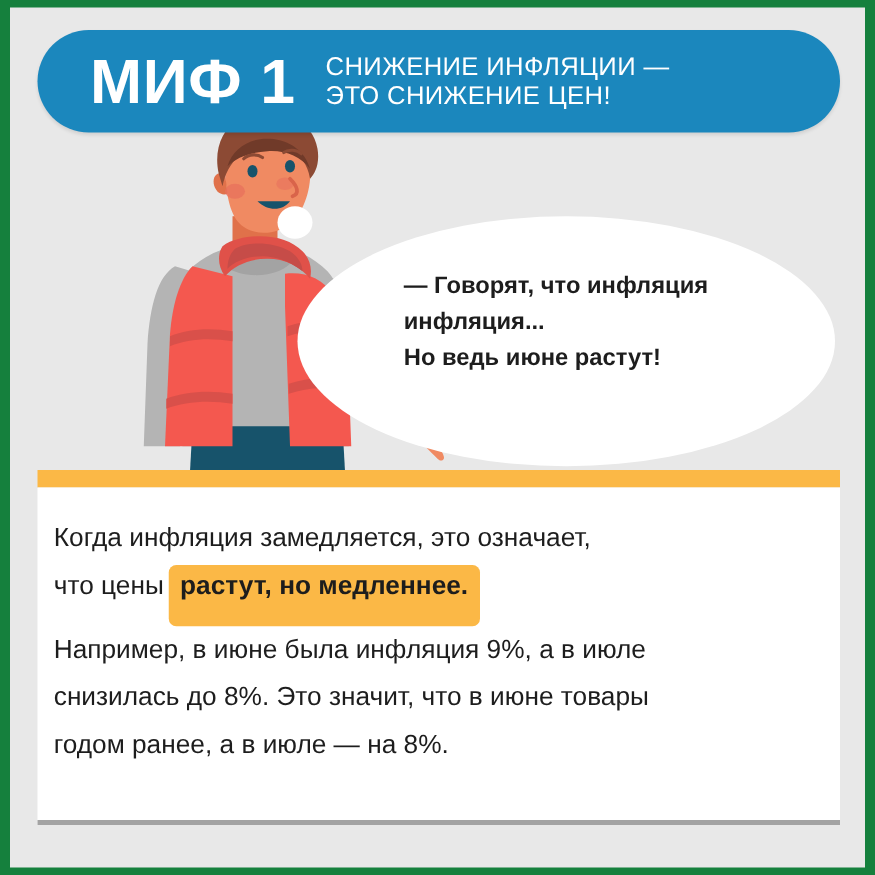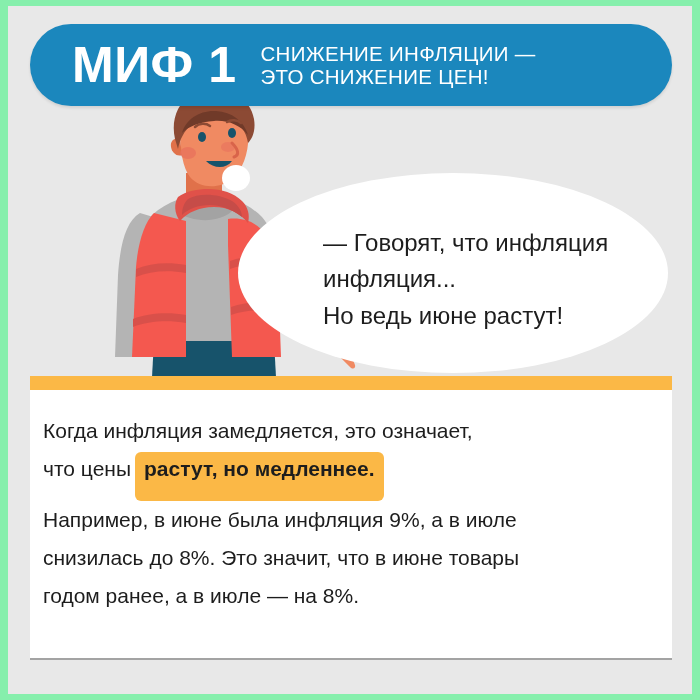--- a/index.html
+++ b/index.html
@@ -13,21 +13,21 @@
     height: 700px;
     overflow: hidden;
     font-family: "Liberation Sans", "DejaVu Sans", sans-serif;
   }
 
   #poster {
     position: relative;
     width: 700px;
     height: 700px;
     box-sizing: border-box;
-    background: #86efac;
+    background: #15803d;
   }
 
   
   .canvas {
     position: absolute;
     left: 8px;
     top: 6px;
     width: 684px;
     height: 688px;
     background: #e8e8e8;
@@ -109,26 +109,26 @@
     top: 78px;
     width: 430px;
     height: 200px;
     background: #ffffff;
     border-radius: 50% / 50%;
     z-index: 4;
   }
   .speech-text {
     position: absolute;
     left: 85px;
-    top: 52px;
+    top: 42px;
     width: 320px;
     color: #1d1d1d;
-    font-size: 24px;
+    font-size: 19px;
     line-height: 1.52;
-    font-weight: 400;
+    font-weight: 700;
   }
   .speech-text div { white-space: nowrap; }
 
   
   .amber-bar {
     position: absolute;
     left: 30px;
     top: 376px;
     width: 642px;
     height: 14px;
@@ -137,21 +137,21 @@
   }
 
   
   .body-card {
     position: absolute;
     left: 30px;
     top: 390px;
     width: 642px;
     height: 270px;
     background: #ffffff;
-    border-bottom: 2px solid #a3a3a3;
+    border-bottom: 4px solid #a3a3a3;
     box-sizing: border-box;
     z-index: 5;
   }
   .body-text {
     position: absolute;
     left: 13px;
     top: 22px;
     width: 618px;
     color: #1d1d1d;
     font-size: 21px;

